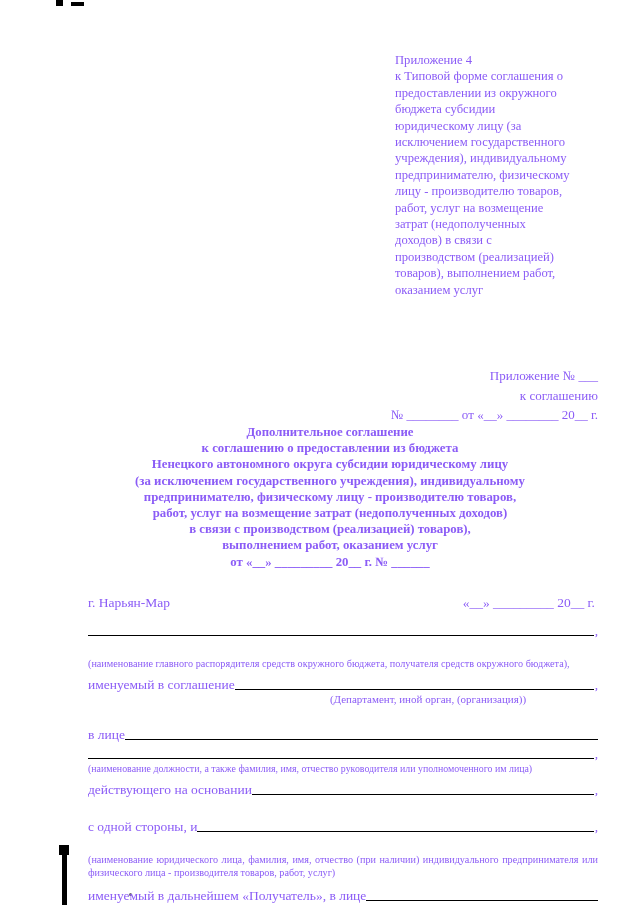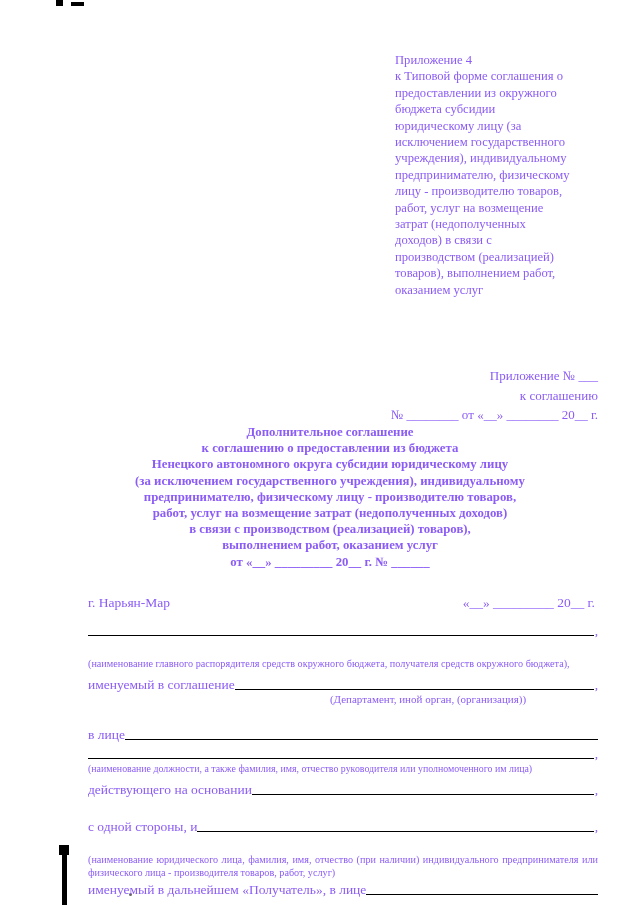--- a/index.html
+++ b/index.html
@@ -73,21 +73,21 @@
     text-align: center;
   }
   .caption-single {
     font-size: 9.9px; line-height: 13px;
     white-space: nowrap;
     font-family: Liberation Serif, serif;
   }
 
   .mt2 { margin-top: 18px; }
   .mt4 { margin-top: 4px; }
-  .mt6 { }
+  .mt6 { margin-top: 6px; }
   .mt8 { margin-top: 8px; }
 </style>
 </head>
 <body>
 
 <div class="page">
 
   <div class="artifact artifact-a"></div>
   <div class="artifact artifact-b"></div>
   <div class="artifact artifact-bar"></div>

